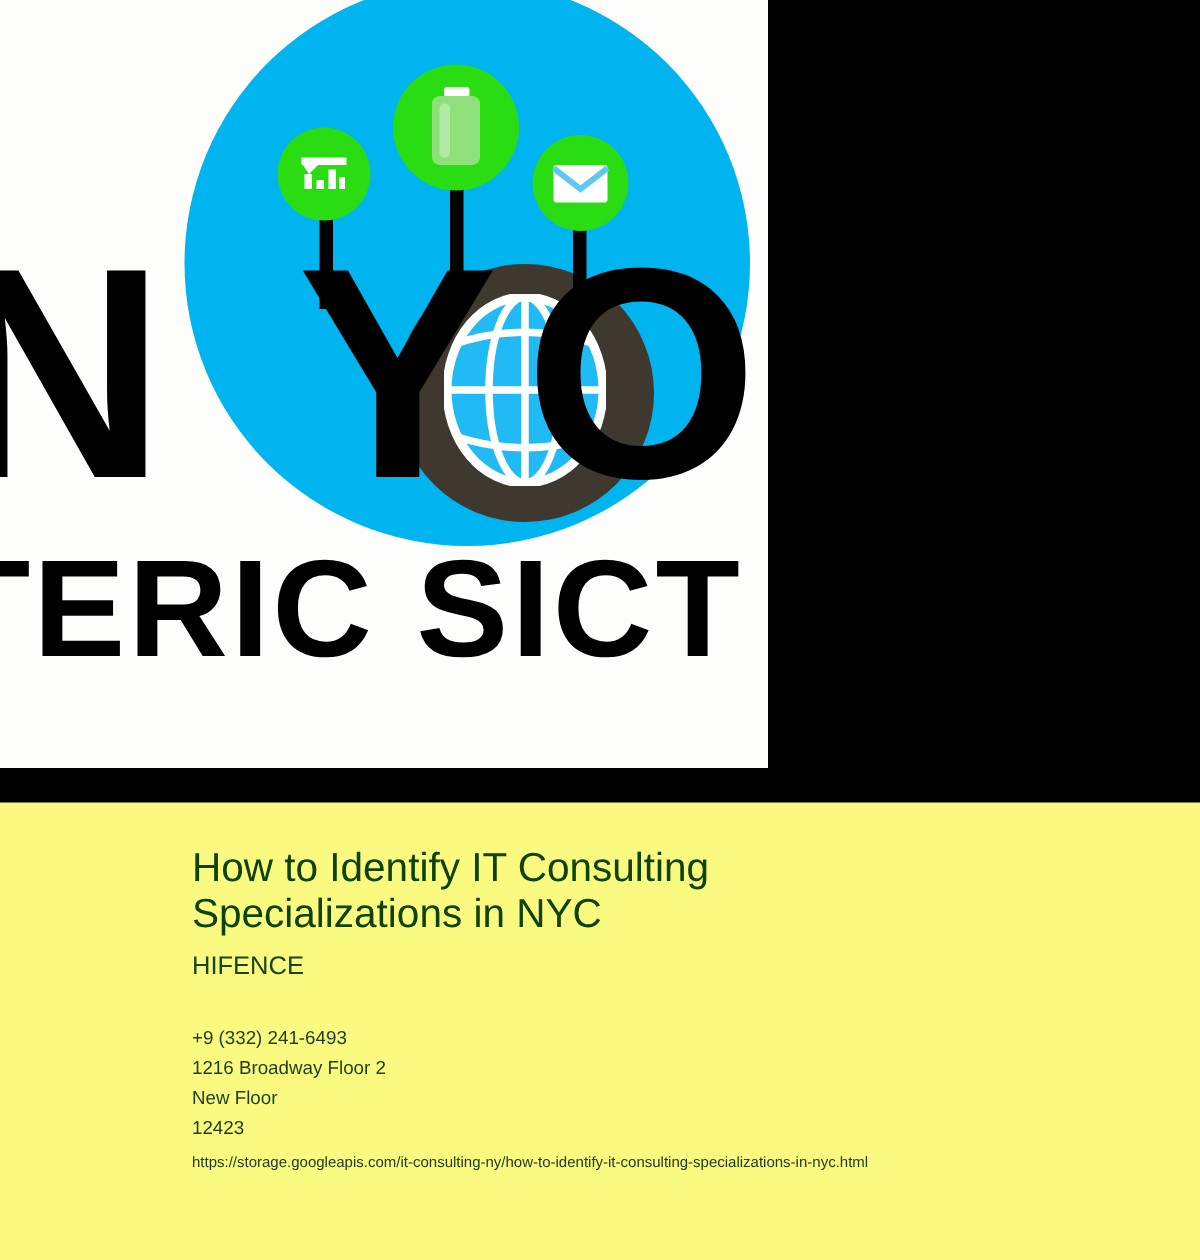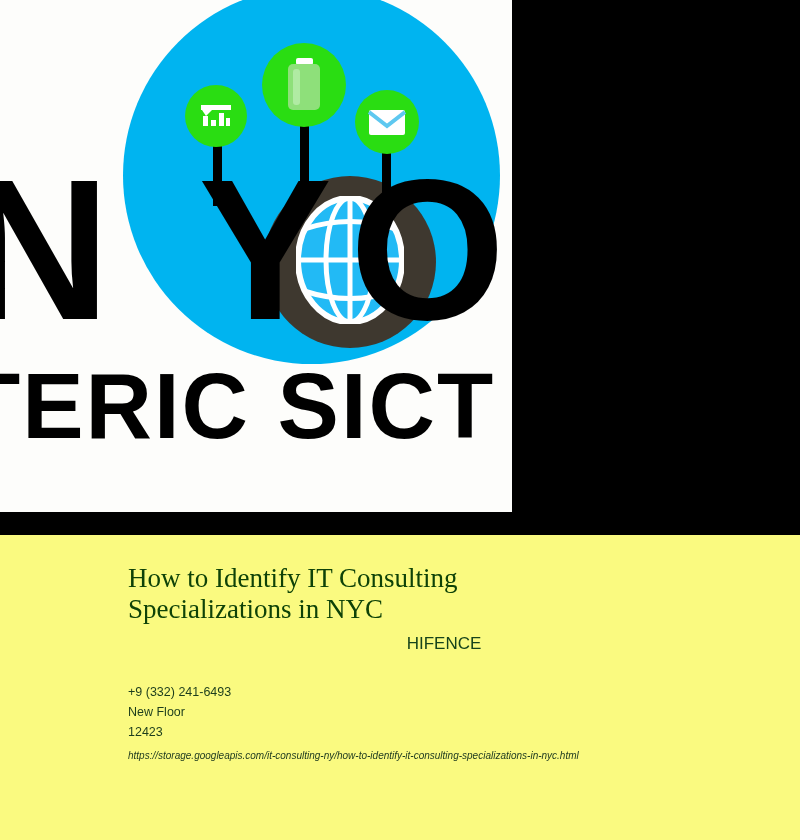--- a/index.html
+++ b/index.html
@@ -140,47 +140,45 @@
     top: 28px;
     right: 40px;
   }
   .card-title {
     font-size: 27px;
     line-height: 31px;
     color: #0e4207;
     font-weight: normal;
     margin: 0 0 0 0;
     max-width: 430px;
-    font-family: Liberation Serif, serif;
+    font-family: Liberation Sans, sans-serif;
   }
   .card-brand {
     font-size: 17px;
     line-height: 22px;
     color: #17441b;
     margin-top: 8px;
     font-family: "Liberation Sans", sans-serif;
-    text-align: center;
   }
   .contact-block {
     margin-top: 27px;
   }
   .contact-line {
     font-size: 12.5px;
     line-height: 20px;
     color: #1c3d1c;
     font-family: "Liberation Sans", sans-serif;
   }
   .card-url {
     margin-top: 7px;
     font-size: 10px;
     line-height: 14px;
     color: #203c20;
     word-break: break-all;
     font-family: "Liberation Sans", sans-serif;
-    font-style: italic;
   }
 </style>
 </head>
 <body>
 
 <div class="page">
 
   <div class="hero">
     <div class="artwork">
 
@@ -238,20 +236,21 @@
 
   <div class="card">
     <div class="card-inner">
 
       <div class="card-title">How to Identify IT Consulting Specializations in NYC</div>
 
       <div class="card-brand">HIFENCE</div>
 
       <div class="contact-block">
         <div class="contact-line">+9 (332) 241-6493</div>
+        <div class="contact-line">1216 Broadway Floor 2</div>
         <div class="contact-line">New Floor</div>
         <div class="contact-line">12423</div>
       </div>
 
       <div class="card-url">https://storage.googleapis.com/it-consulting-ny/how-to-identify-it-consulting-specializations-in-nyc.html</div>
 
     </div>
   </div>
 
 </div>

